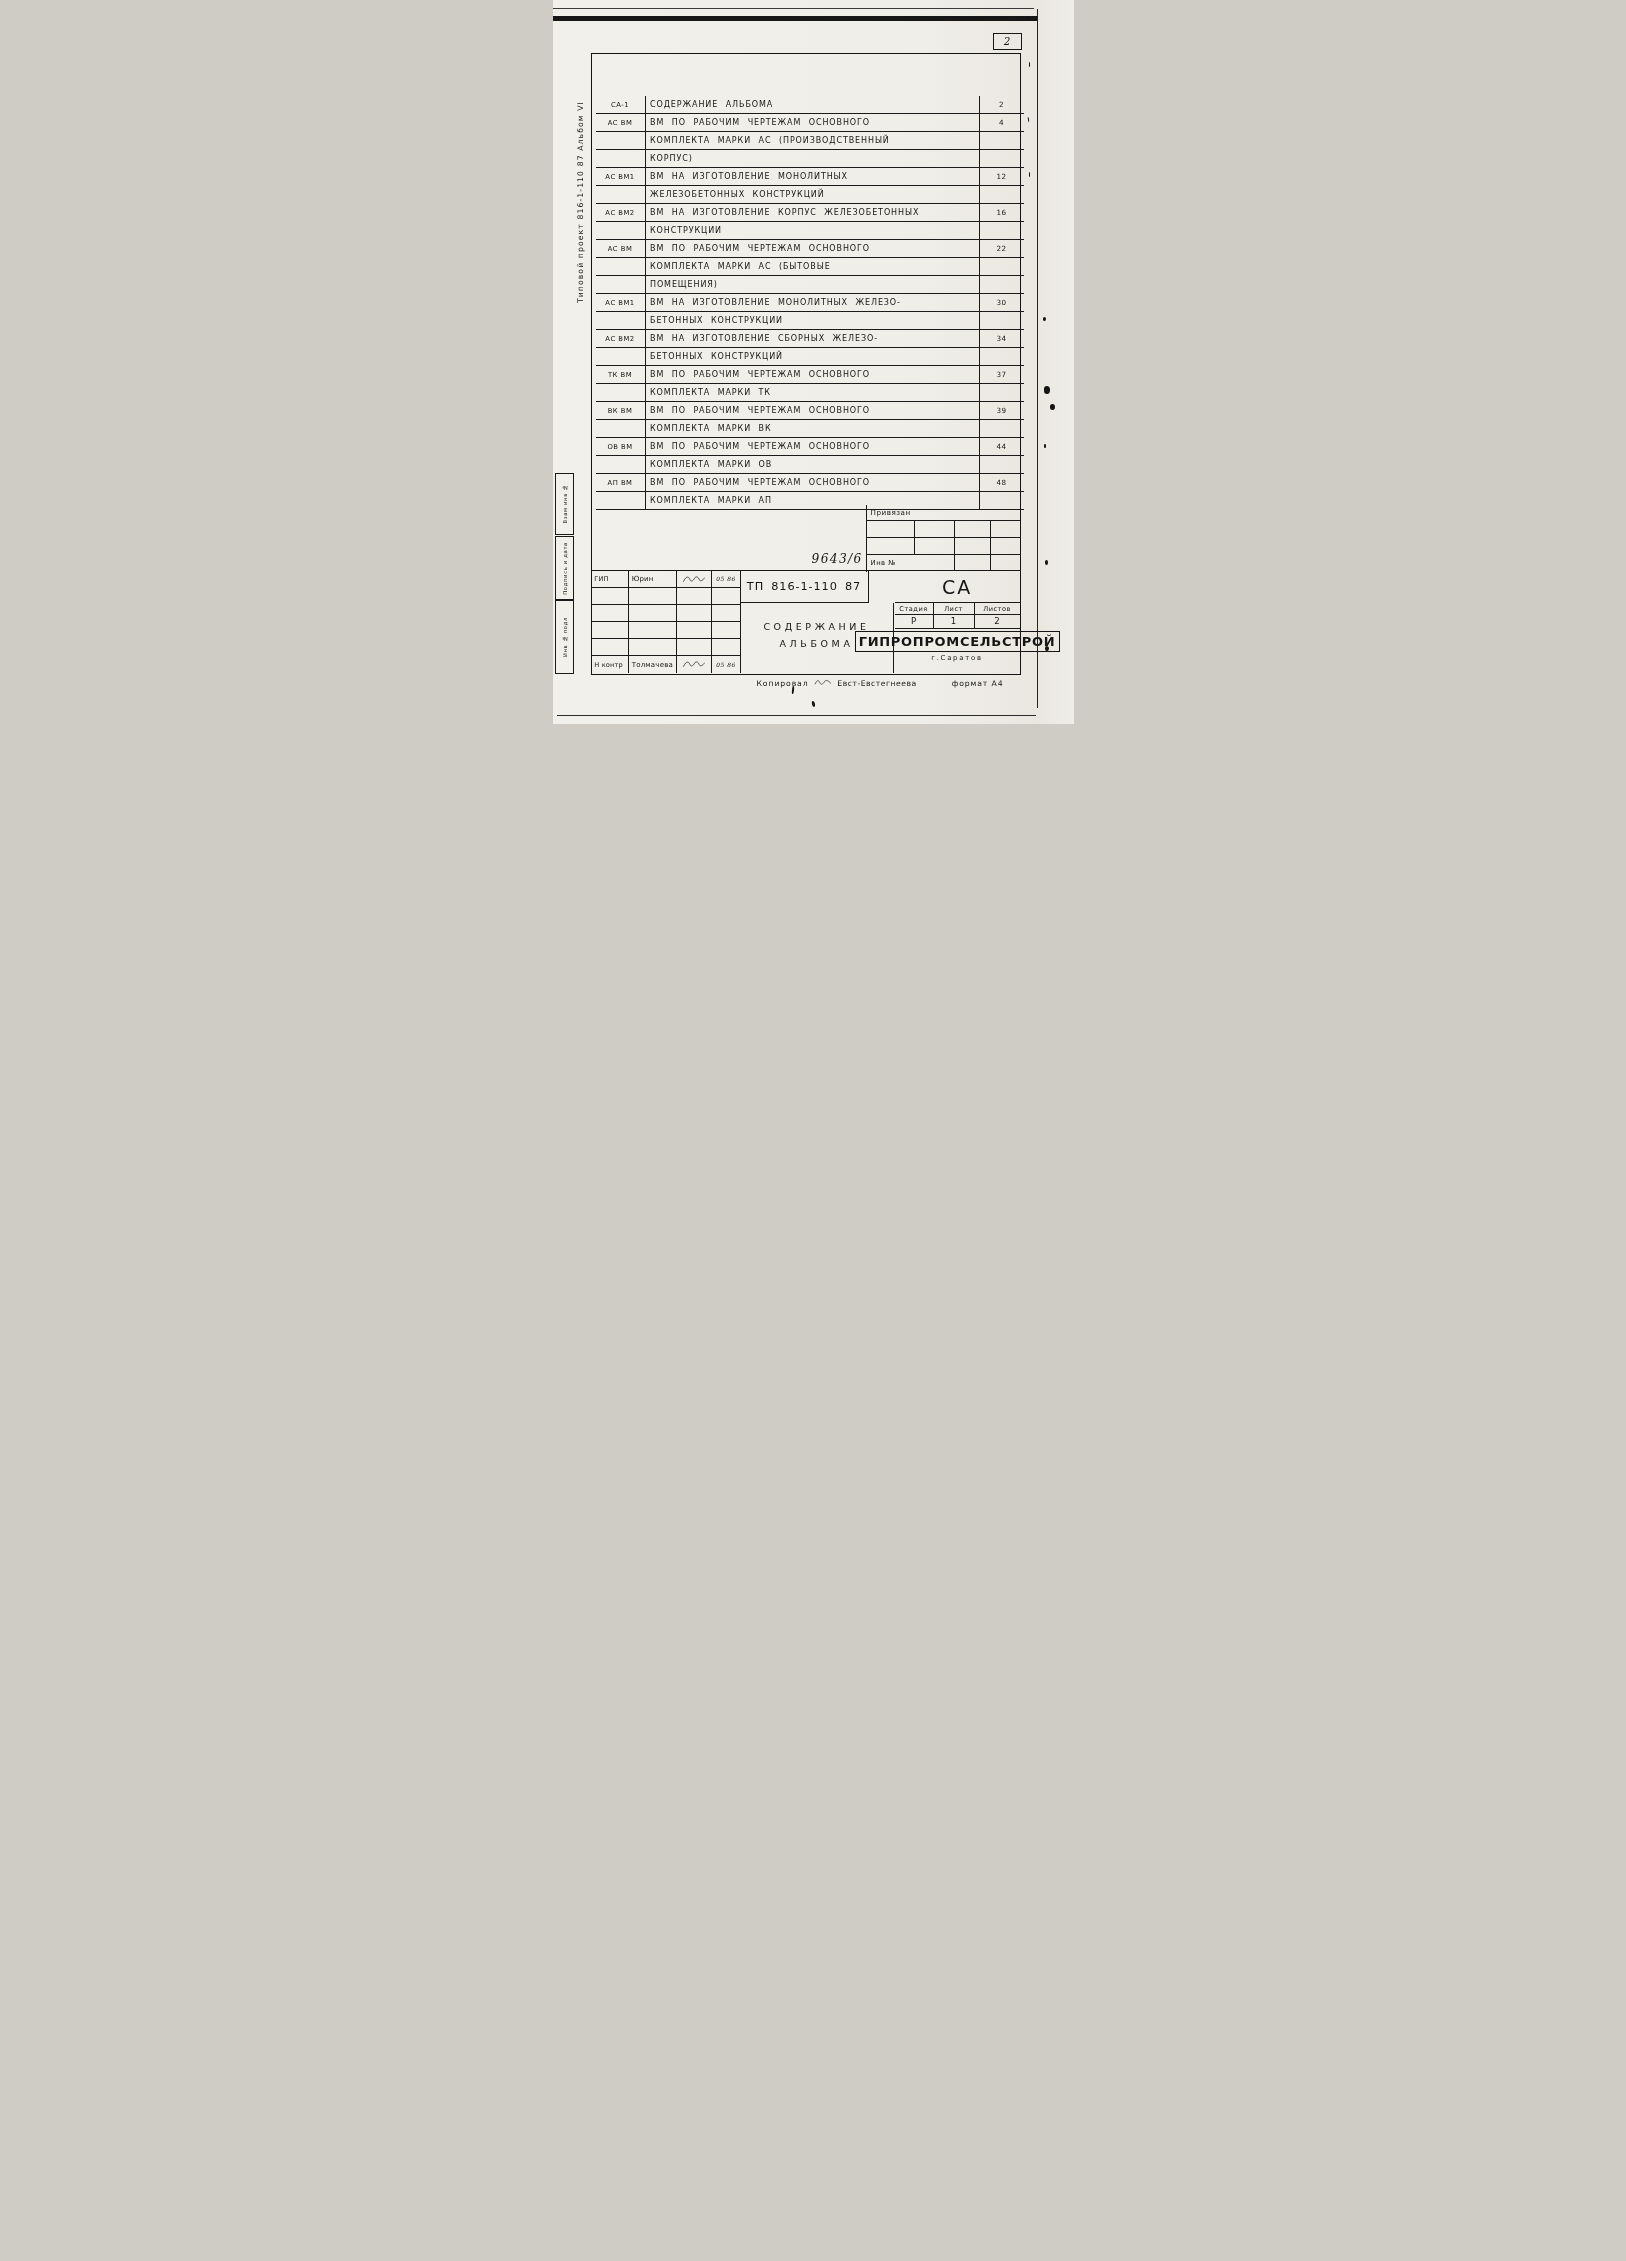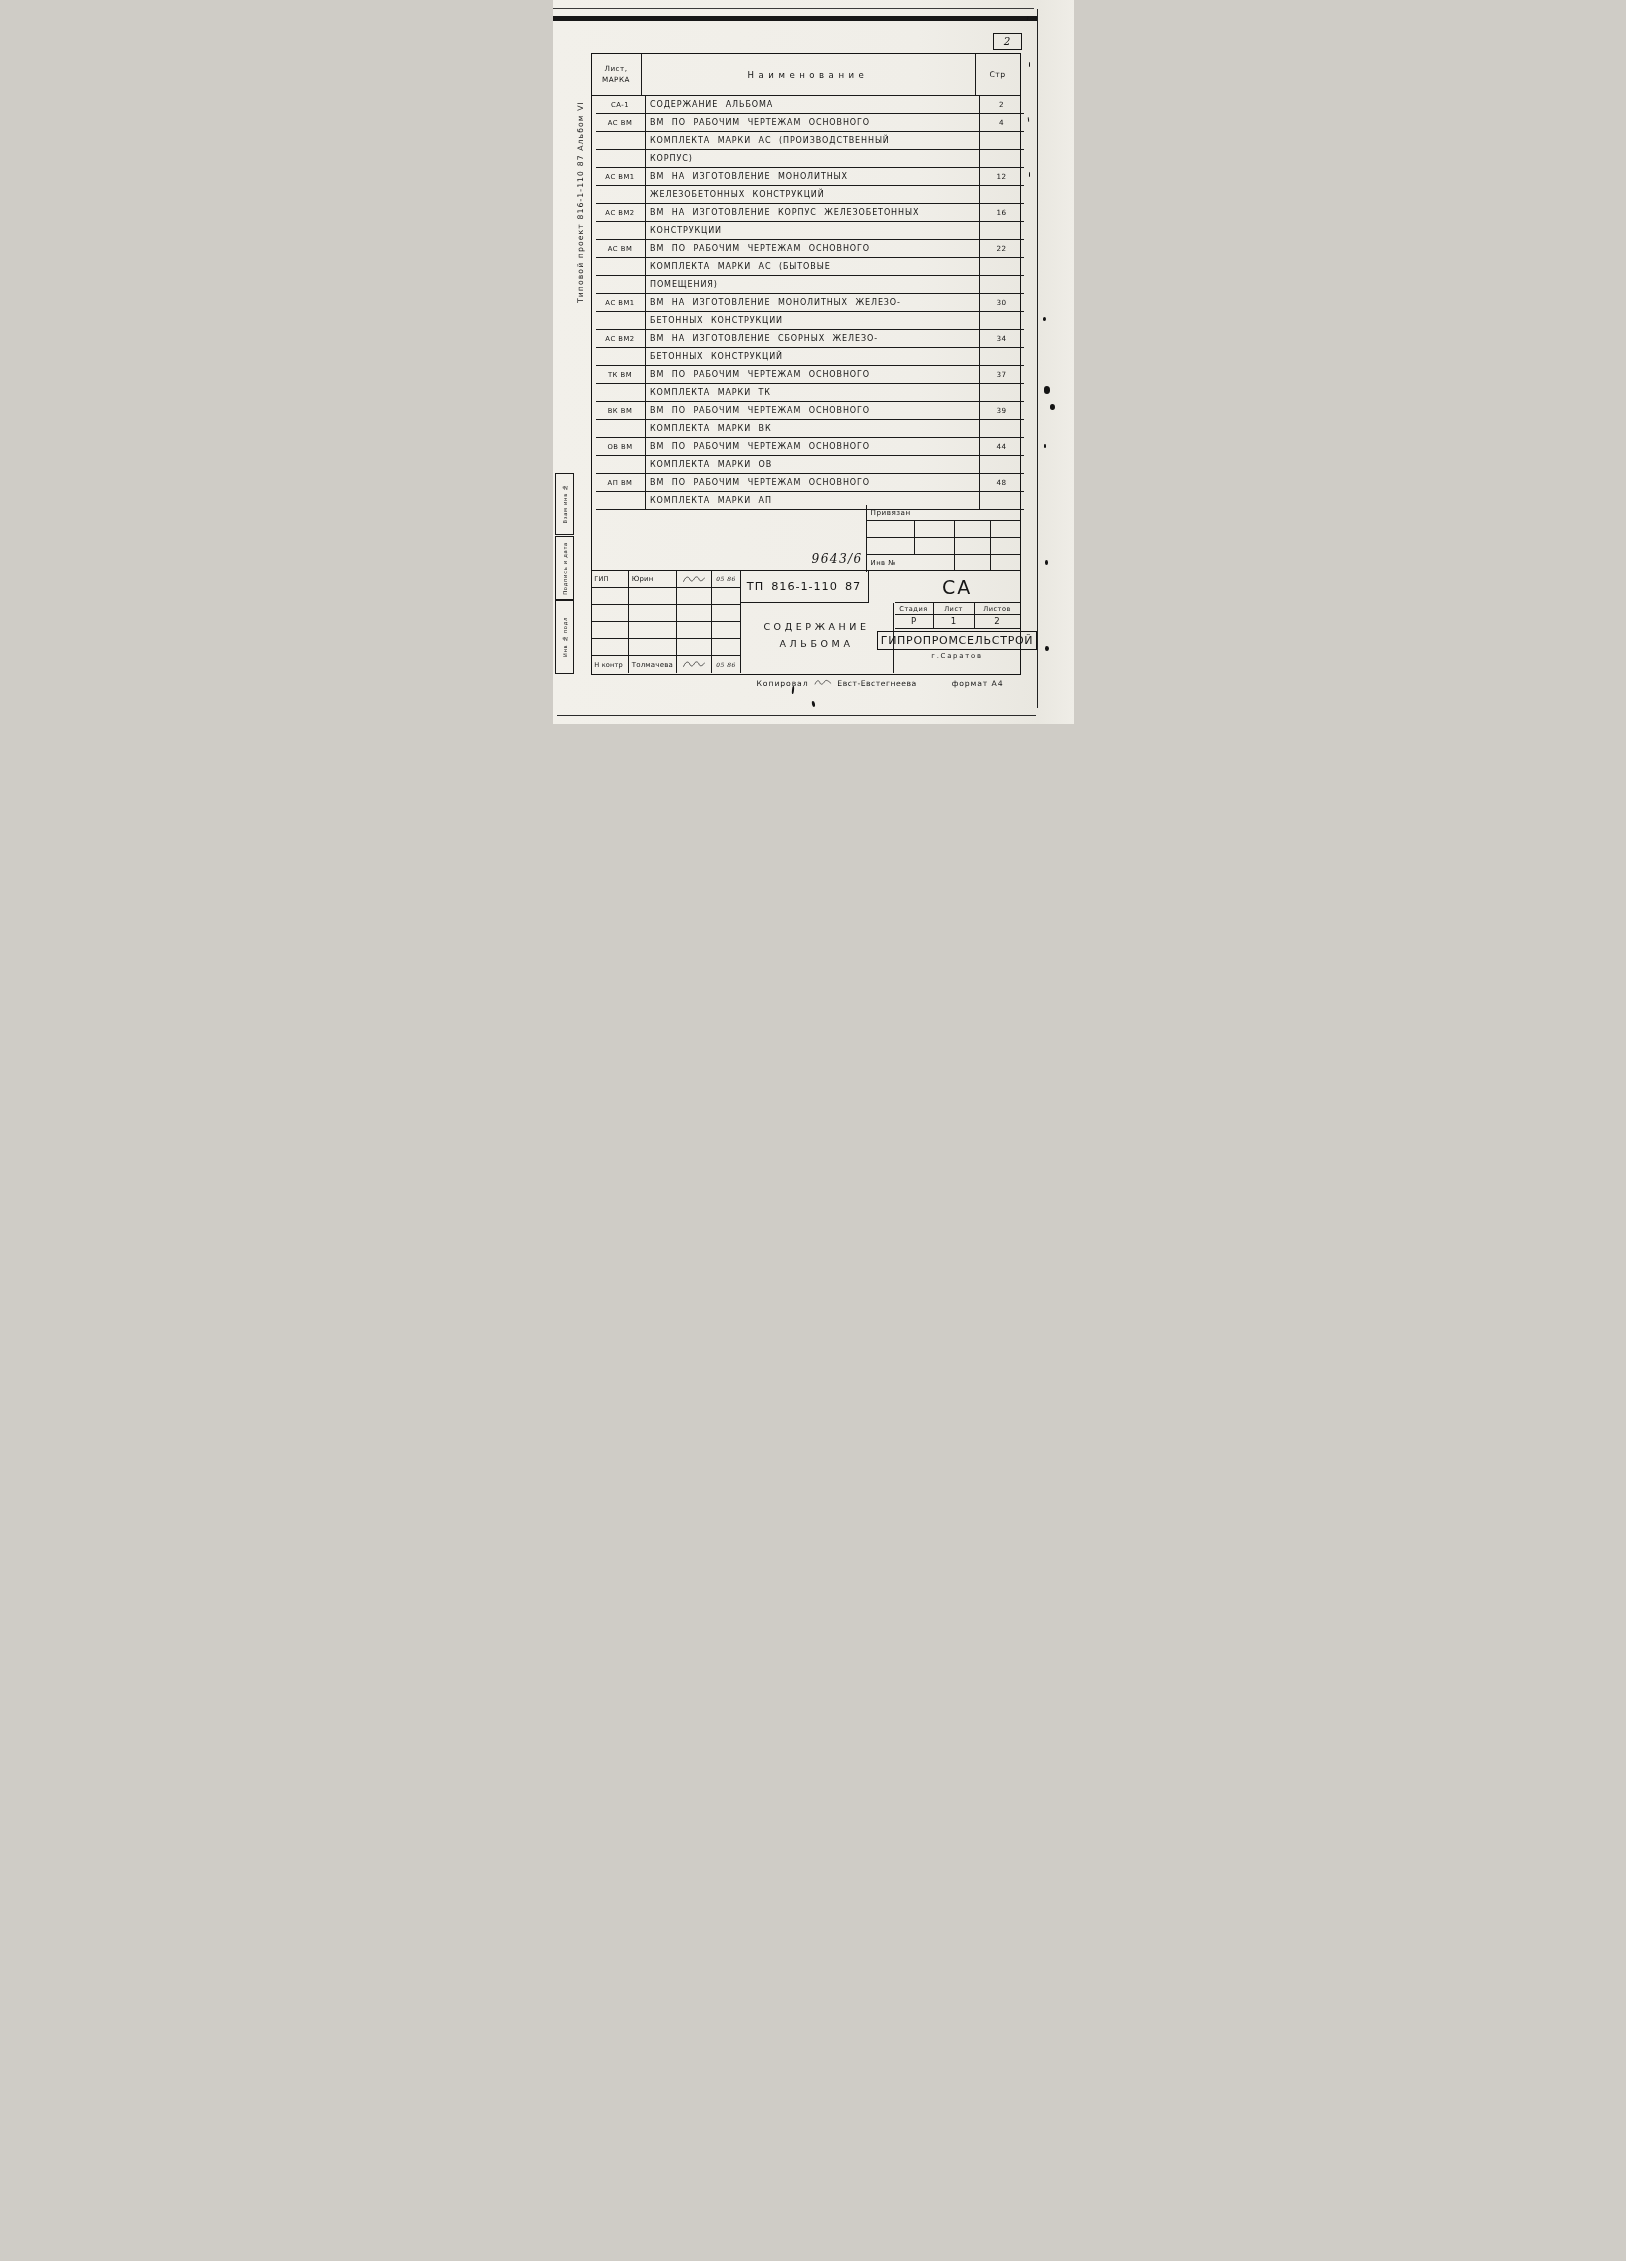--- a/index.html
+++ b/index.html
@@ -74,21 +74,21 @@
   .title-cell div{font-size:9.5px;letter-spacing:3.6px;line-height:1.8}
   .mark-cell{left:303px;top:517px;width:125px;height:32px;border-bottom:1.1px solid #1a1a1a;font-size:19px;letter-spacing:1.8px}
   .stage-head{left:303px;top:549px;width:125px;height:12.2px;display:flex;border-bottom:0.9px solid #1a1a1a}
   .stage-vals{left:303px;top:561px;width:125px;height:13.6px;display:flex;border-bottom:0.9px solid #1a1a1a}
   .st-c1{width:39px;border-right:0.9px solid #1a1a1a}
   .st-c2{width:41px;border-right:0.9px solid #1a1a1a}
   .st-c3{flex:1}
   .stage-head>div{display:flex;align-items:center;justify-content:center;font-size:6.6px;letter-spacing:0.5px}
   .stage-vals>div{display:flex;align-items:center;justify-content:center;font-size:8.6px}
   .org-area{left:303px;top:575px;width:125px;height:44px;display:flex;flex-direction:column;align-items:center;padding-top:2.3px}
-  .org-box{border:1.4px solid #141414;padding:1.8px 3.2px;font-weight:normal;font-size:11px;letter-spacing:0.7px;white-space:nowrap}
+  .org-box{border:1.4px solid #141414;padding:1.8px 3.2px;font-weight:bold;font-size:13px;letter-spacing:0.7px;white-space:nowrap}
   .org-city{margin-top:1.8px;font-size:6.8px;letter-spacing:1.8px}
 
   
   .copy-line{left:204px;top:679px;width:247px;display:flex;align-items:baseline;gap:5.4px}
   .copy-line .lbl{font-size:7.7px;letter-spacing:0.9px}
   .copy-line .nm{font-size:7.7px;letter-spacing:0.5px}
   .copy-line .fmt{margin-left:auto;font-size:7.7px;letter-spacing:0.9px}
 </style>
 </head>
 <body>
@@ -126,32 +126,20 @@
   </div>
   <div class="abs center margin-box" style="top:536px;height:64px">
     <span class="vtext">Подпись и дата</span>
   </div>
   <div class="abs center margin-box" style="top:600px;height:74px">
     <span class="vtext">Инв № подл</span>
   </div>
 
   <div class="abs frame">
 
-    <div class="thead">
-      <div class="hc hc1">
-        <span>Лист,</span>
-        <span>МАРКА</span>
-      </div>
-      <div class="hc hc2">
-        <span>Наименование</span>
-      </div>
-      <div class="hc hc3">
-        <span>Стр</span>
-      </div>
-    </div>
 
     <div class="tbody">
         <div class="trow">
           <div class="tc tc-mark">СА-1</div>
           <div class="tc tc-name">СОДЕРЖАНИЕ АЛЬБОМА</div>
           <div class="tc tc-page">2</div>
         </div>
         <div class="trow">
           <div class="tc tc-mark">АС ВМ</div>
           <div class="tc tc-name">ВМ ПО РАБОЧИМ ЧЕРТЕЖАМ ОСНОВНОГО</div>

